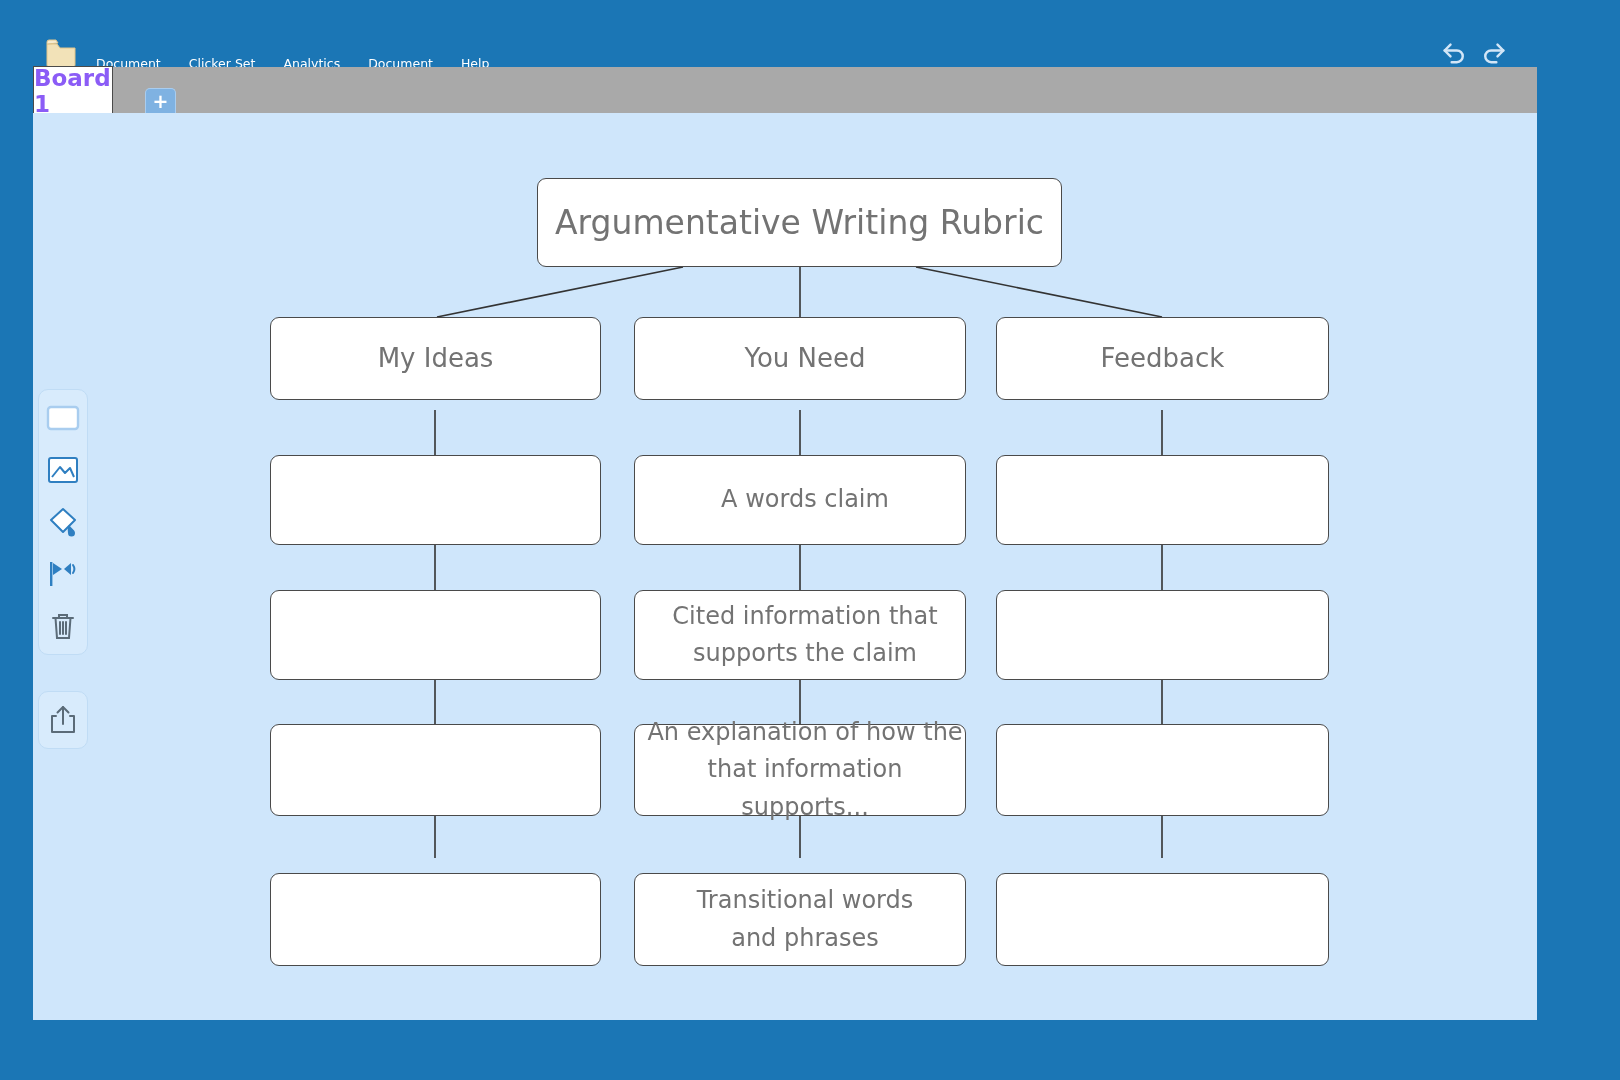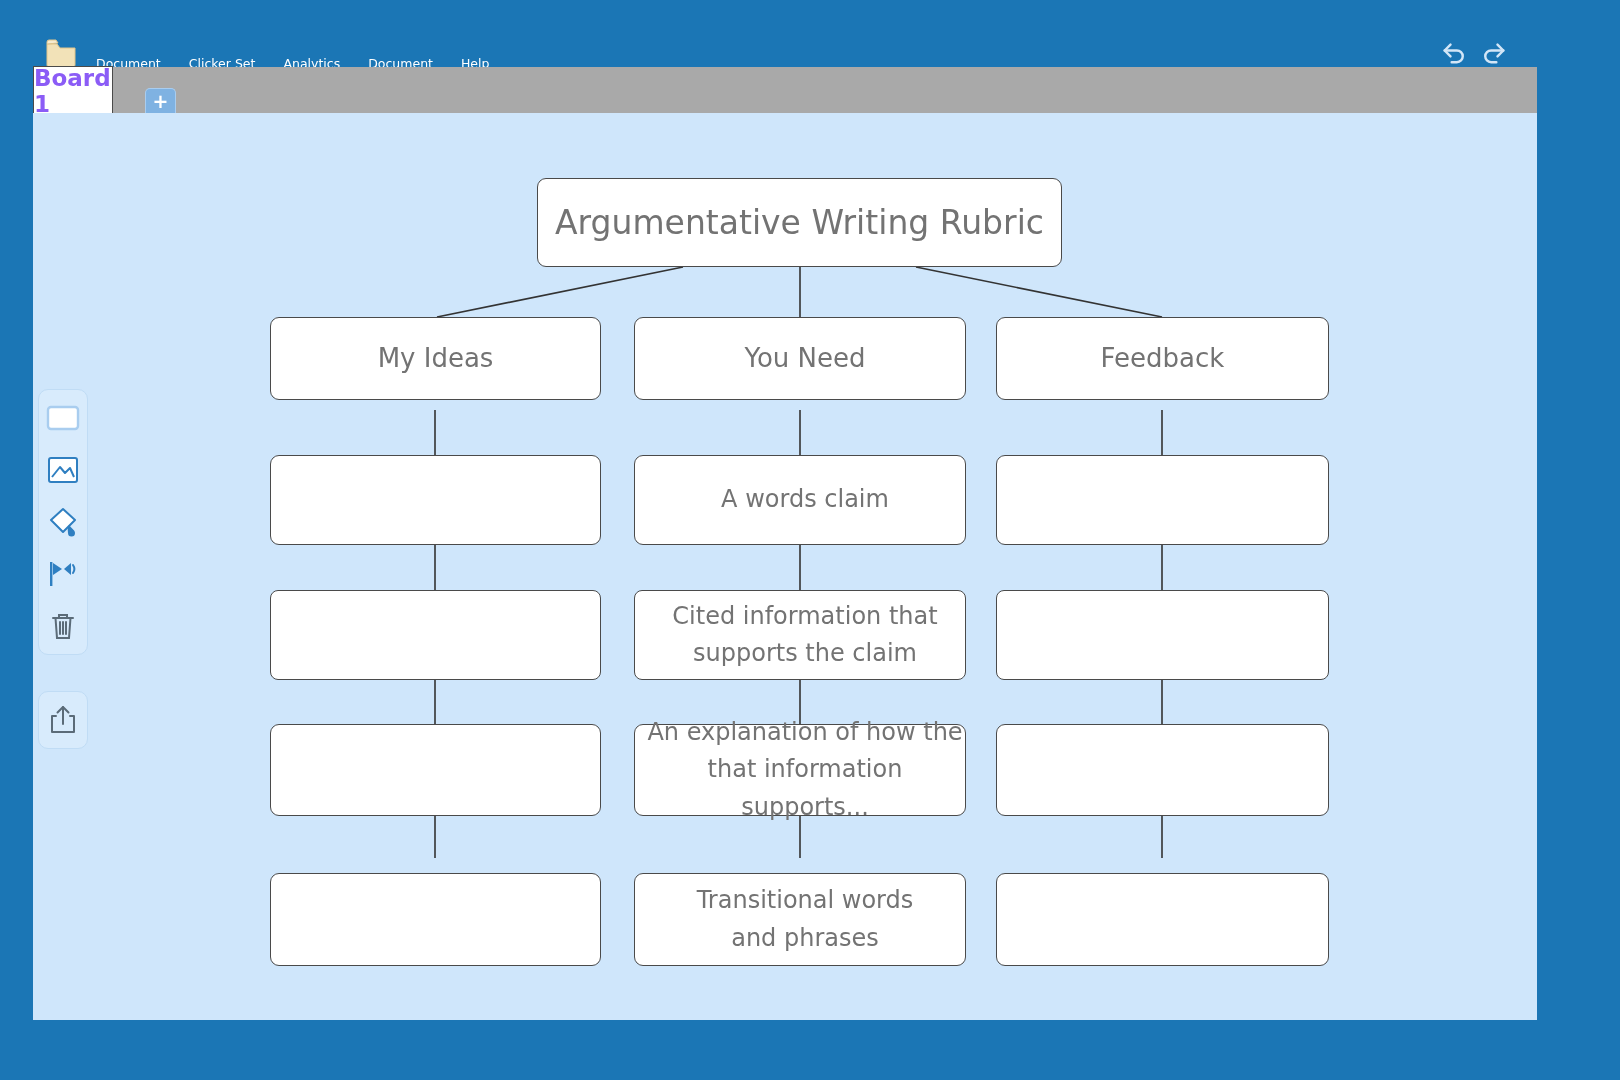--- a/index.html
+++ b/index.html
@@ -44,21 +44,21 @@
     display:flex; align-items:center; justify-content:center;
     text-align:center; color:#737373; font-size:24px; line-height:1.55;
     white-space:pre-line; cursor:default;
   }
   .node.root { left:537px; top:178px; width:525px; height:89px; font-size:33px; }
   .col-a { left:270px; width:331px; }
   .col-b { left:634px; width:332px;padding-left:10px; }
   .col-c { left:996px; width:333px; }
   .row-h { top:317px; height:83px; font-size:26px; }
   .row-1 { top:455px; height:90px; }
-  .row-2 { top:590px; height:90px;border-radius:8px; }
+  .row-2 { top:590px; height:90px; }
   .row-3 { top:724px; height:92px; }
   .row-4 { top:858px; height:93px;margin-top:15px; }
 
   
   .tool-group {
     position:absolute; left:38px; width:50px; z-index:3;
     background:#d8ebfc; border:1px solid #c0dcf5; border-radius:10px;
     display:flex; flex-direction:column; align-items:center;
   }
   .tool-group.main { top:389px; padding:8px 0; gap:12px; }

